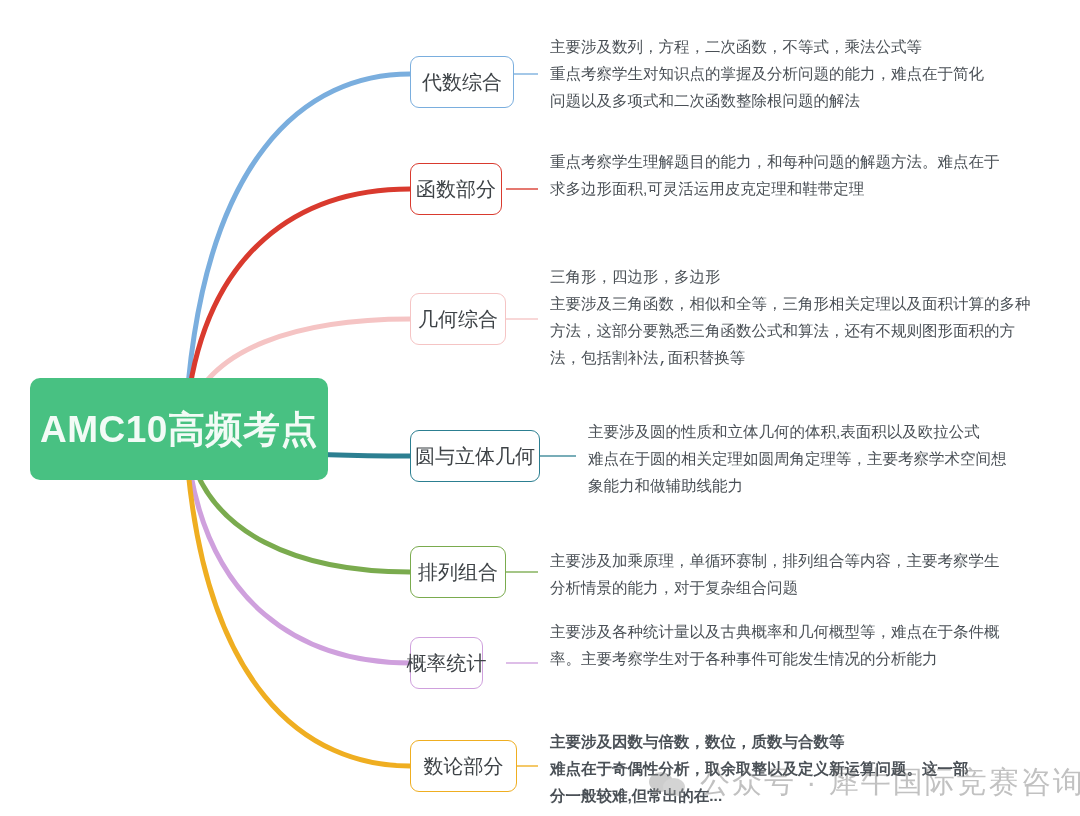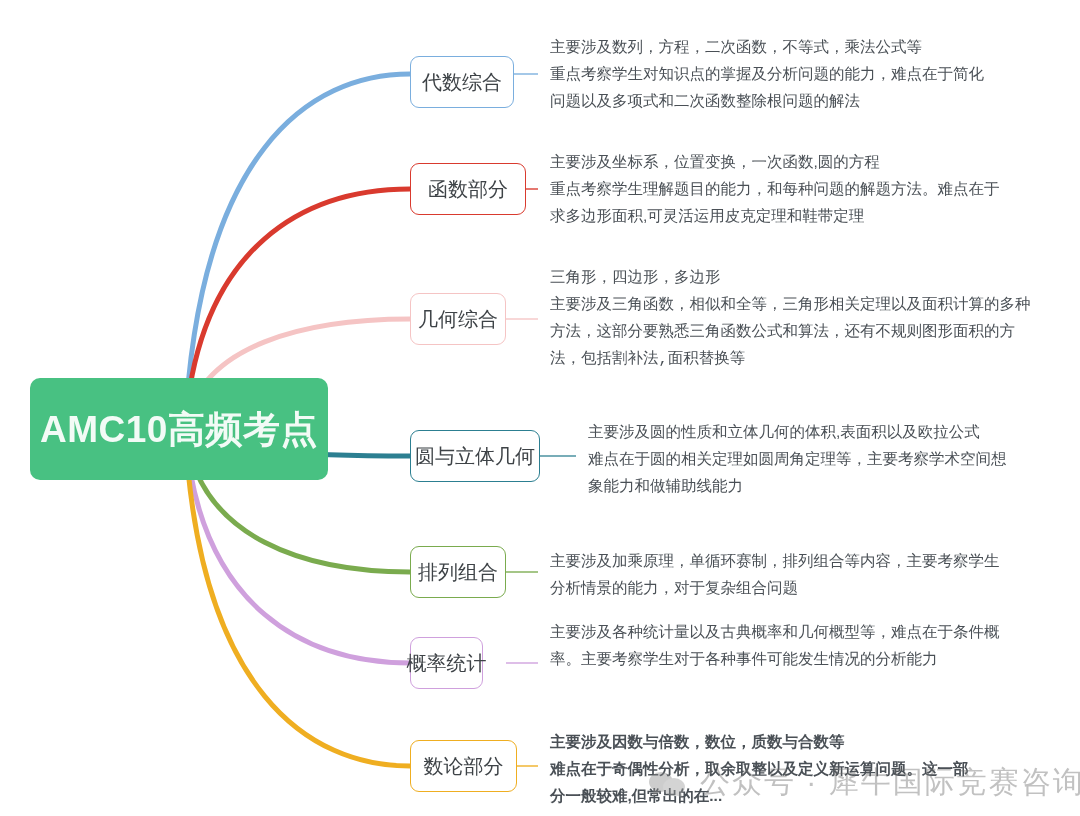--- a/index.html
+++ b/index.html
@@ -136,25 +136,24 @@
 
   <div id="branch-layer">
       <div class="topic-box" style="left: 410px; top: 48px; width: 104px; border-color: rgb(122, 174, 222); margin-top: 8px;">
         <span class="topic-label">代数综合</span>
       </div>
       <div class="desc-block" style="left: 550px; top: 33px;">
         <div class="desc-line">主要涉及数列，方程，二次函数，不等式，乘法公式等</div>
         <div class="desc-line">重点考察学生对知识点的掌握及分析问题的能力，难点在于简化</div>
         <div class="desc-line">问题以及多项式和二次函数整除根问题的解法</div>
       </div>
-      <div class="topic-box" style="left: 410px; top: 163px; width: 116px; border-color: rgb(217, 58, 46);">
+      <div class="topic-box" style="left: 410px; top: 163px; width: 92px; border-color: rgb(217, 58, 46);">
         <span class="topic-label">函数部分</span>
       </div>
       <div class="desc-block" style="left: 550px; top: 148px;">
-        <div class="desc-line">主要涉及坐标系，位置变换，一次函数,圆的方程</div>
         <div class="desc-line"> 重点考察学生理解题目的能力，和每种问题的解题方法。难点在于</div>
         <div class="desc-line">求多边形面积,可灵活运用皮克定理和鞋带定理</div>
       </div>
       <div class="topic-box" style="left: 410px; top: 293px; width: 96px; border-color: rgb(245, 196, 196);">
         <span class="topic-label">几何综合</span>
       </div>
       <div class="desc-block" style="left: 550px; top: 265px; font-family: Liberation Mono, monospace;">
         <div class="desc-line">三角形，四边形，多边形</div>
         <div class="desc-line">主要涉及三角函数，相似和全等，三角形相关定理以及面积计算的多种</div>
         <div class="desc-line">方法，这部分要熟悉三角函数公式和算法，还有不规则图形面积的方</div>

